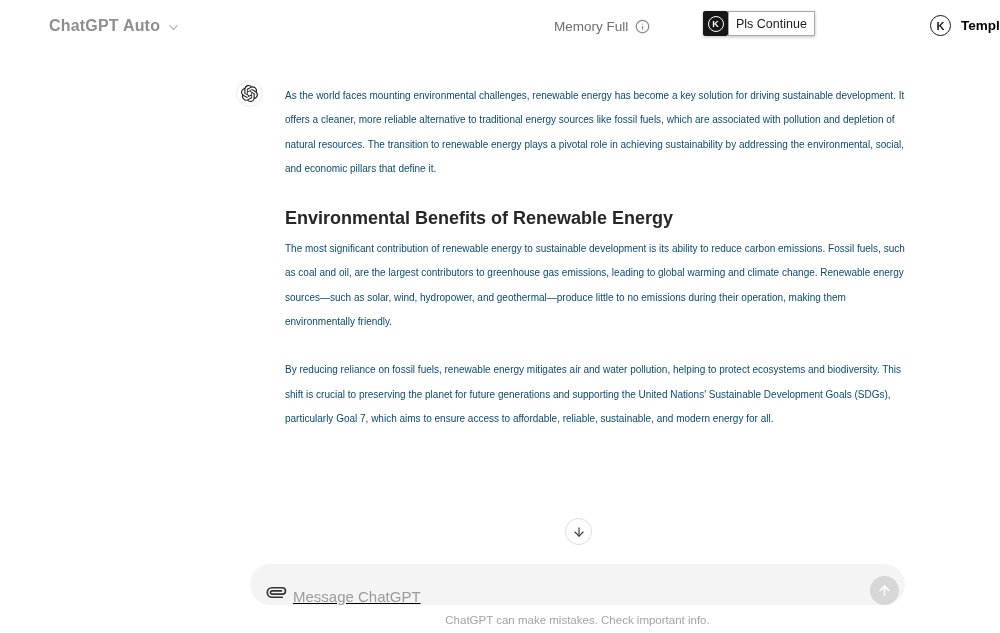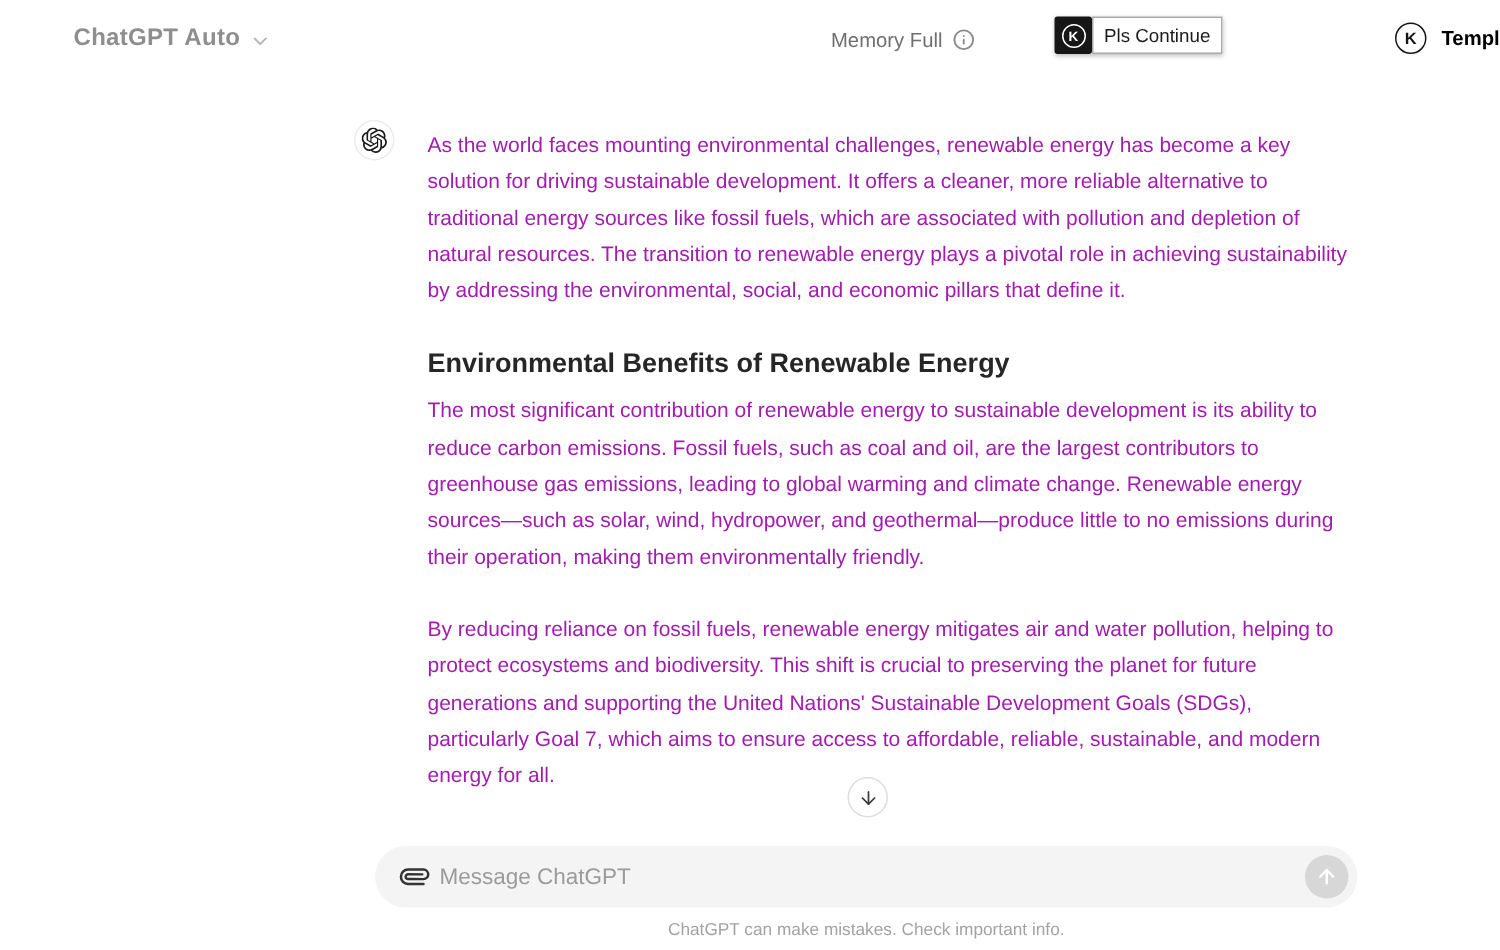--- a/index.html
+++ b/index.html
@@ -21,29 +21,29 @@
   .pls-btn { height:25px; background:#fff; border:1px solid #a9a9a9; padding:0 7px; font-size:12.5px; color:#1c1c1c; display:flex; align-items:center; cursor:pointer; font-family:inherit;text-align:right; }
 
   .templates-btn { position:absolute; left:903px; top:15px; display:flex; align-items:center; gap:10px; cursor:pointer; }
   .k-ring-dark { width:21px; height:21px; border:1.8px solid #161616; border-radius:50%; display:flex; align-items:center; justify-content:center; font-size:11px; font-weight:700; color:#161616; }
   .templates-btn .label { font-size:13.5px; font-weight:700; color:#000000; }
 
   
   .avatar { position:absolute; left:236px; top:80px; width:27px; height:27px; border:1px solid #ebebeb; border-radius:50%; background:#fff; display:flex; align-items:center; justify-content:center; }
   .msg-col { position:absolute; left:285px; top:84px; width:620px; }
   .msg-title { font-size:15px; font-weight:700; color:#1f1f1f; line-height:20px; margin:0 0 22px; }
-  .msg-col p { font-size:14px; line-height:24.3px; color:#a21caf; margin:0 0 24px; }
+  .msg-col p { font-size:10px; line-height:24.3px; color:#0c4a6e; margin:0 0 24px; }
   .msg-col h2 { font-size:18px; font-weight:700; color:#262626; line-height:26px; margin:10px 0 6px; }
   .msg-col h2 + p { margin-top:6px; }
 
   
   .scroll-btn { position:absolute; left:565px; top:518px; width:27px; height:27px; border-radius:50%; background:#fff; border:1px solid #dddddd; display:flex; align-items:center; justify-content:center; cursor:pointer; z-index:6; }
 
   
-  .composer { position:absolute; left:250px; top:564px; width:655px; height:41px; background:#f4f4f4; border-radius:24px; display:flex; align-items:center; z-index:7; }
+  .composer { position:absolute; left:250px; top:564px; width:655px; height:41px; background:#f4f4f4; border-radius:24px; display:flex; align-items:flex-end; z-index:7;text-decoration:underline; }
   .attach-btn { margin-left:13px; width:26px; height:26px; border:none; background:transparent; display:flex; align-items:center; justify-content:center; cursor:pointer; }
   .attach-btn svg { transform:rotate(45deg); }
   .composer input { flex:1; border:none; outline:none; background:transparent; font-size:15px; color:#2f2f2f; margin-left:4px; font-family:inherit; }
   .composer input::placeholder { color:#9b9b9b; }
   .send-btn { margin-right:6px; width:29px; height:29px; border-radius:50%; border:none; background:#d7d7d7; display:flex; align-items:center; justify-content:center; cursor:pointer; }
 
   .disclaimer { position:absolute; left:250px; top:614px; width:655px; text-align:center; font-size:11.5px; color:#a3a3a3; }
 </style>
 </head>
 <body>

